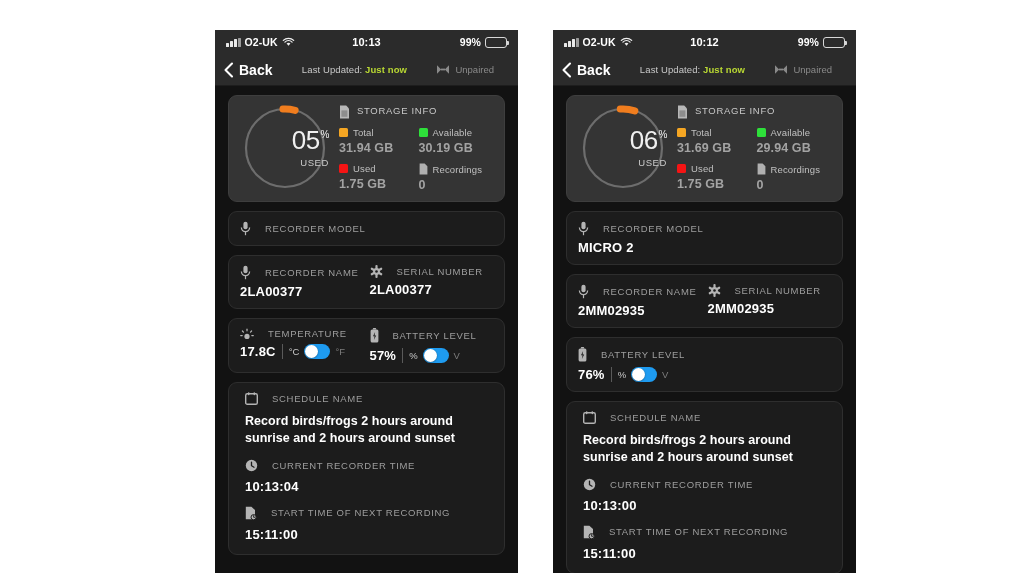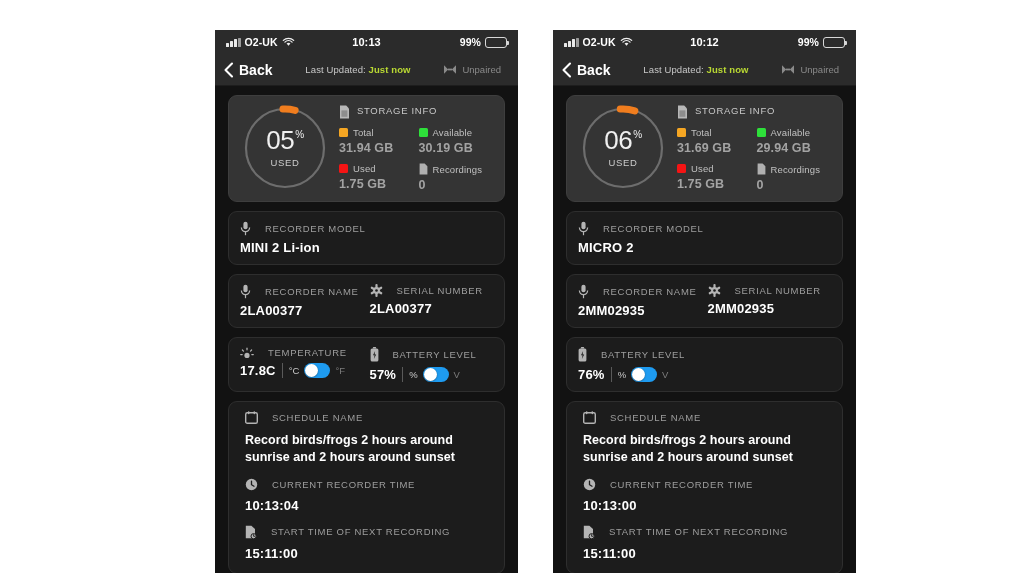--- a/index.html
+++ b/index.html
@@ -64,21 +64,21 @@
     width:1.8px; height:4px; background:#d8d8d8; border-radius:0 1px 1px 0;
   }
   .batt-fill { height:100%; background:#f2f2f2; border-radius:1.3px; }
 
   
   .navbar {
     flex: 0 0 32px;
     height: 32px;
     background: #2b2b2b;
     display: flex; align-items: center;
-    padding: 0 17px 0 8px;
+    padding: 0 24px 0 8px;
     border-bottom: 1px solid #1d1d1d;
   }
   .back {
     display: flex; align-items: center; gap: 5px;
     color: #ffffff; font-size: 14px; font-weight: bold;
     flex: 0 0 auto;
   }
   .chev { width: 11px; height: 16px; display:block; }
   .nav-mid {
     flex: 1 1 auto; text-align: center;
@@ -113,21 +113,21 @@
     padding: 7px 10px 9px 10px;
     display: flex; align-items: center; gap: 6px;
   }
 
   
   .donut-wrap { flex: 0 0 92px; display:flex; align-items:center; justify-content:center; }
   .donut { position: relative; width: 88px; height: 88px; }
   .donut svg { display:block; }
   .donut-label {
     position: absolute; inset: 0;
-    display: flex; flex-direction: column; align-items: center; justify-content: center;
+    display: flex; flex-direction: column; align-items: flex-end; justify-content: center;
     color: #f0f0f0;
   }
   .donut-pct { font-size: 26px; font-weight: 300; letter-spacing: -0.5px; line-height: 1; display:flex; align-items:flex-start;}
   .donut-pct sup { font-size: 10px; font-weight:400; margin-left: 1px; margin-top: 3px; }
   .donut-used { font-size: 9.5px; color: #cccccc; margin-top: 4px; letter-spacing: 0.6px; }
 
   .storage-right { flex: 1 1 auto; padding-left: 2px; }
   .storage-title {
     display:flex; align-items:flex-start; gap: 7px;
     color: #c9c9c9; font-size: 9.5px; letter-spacing: 0.7px;
@@ -285,21 +285,20 @@
 
         <div class="card">
           <div class="row-head">
             <svg width="11" height="15" viewBox="0 0 11 15">
               <rect x="3.4" y="0.7" width="4.2" height="7.6" rx="2.1" fill="#b4b4b4"></rect>
               <path d="M1.4 6.6 a4.1 4.1 0 0 0 8.2 0" stroke="#b4b4b4" stroke-width="1.3" fill="none"></path>
               <rect x="4.9" y="10.8" width="1.2" height="3.4" fill="#b4b4b4"></rect>
             </svg>
             <span class="row-label">RECORDER MODEL</span>
           </div>
-          <div class="row-value">MINI 2 Li-ion</div>
         </div>
 
         <div class="card">
           <div class="two-col">
             <div>
               <div class="row-head">
                 <svg width="11" height="15" viewBox="0 0 11 15">
                   <rect x="3.4" y="0.7" width="4.2" height="7.6" rx="2.1" fill="#b4b4b4"></rect>
                   <path d="M1.4 6.6 a4.1 4.1 0 0 0 8.2 0" stroke="#b4b4b4" stroke-width="1.3" fill="none"></path>
                   <rect x="4.9" y="10.8" width="1.2" height="3.4" fill="#b4b4b4"></rect>

